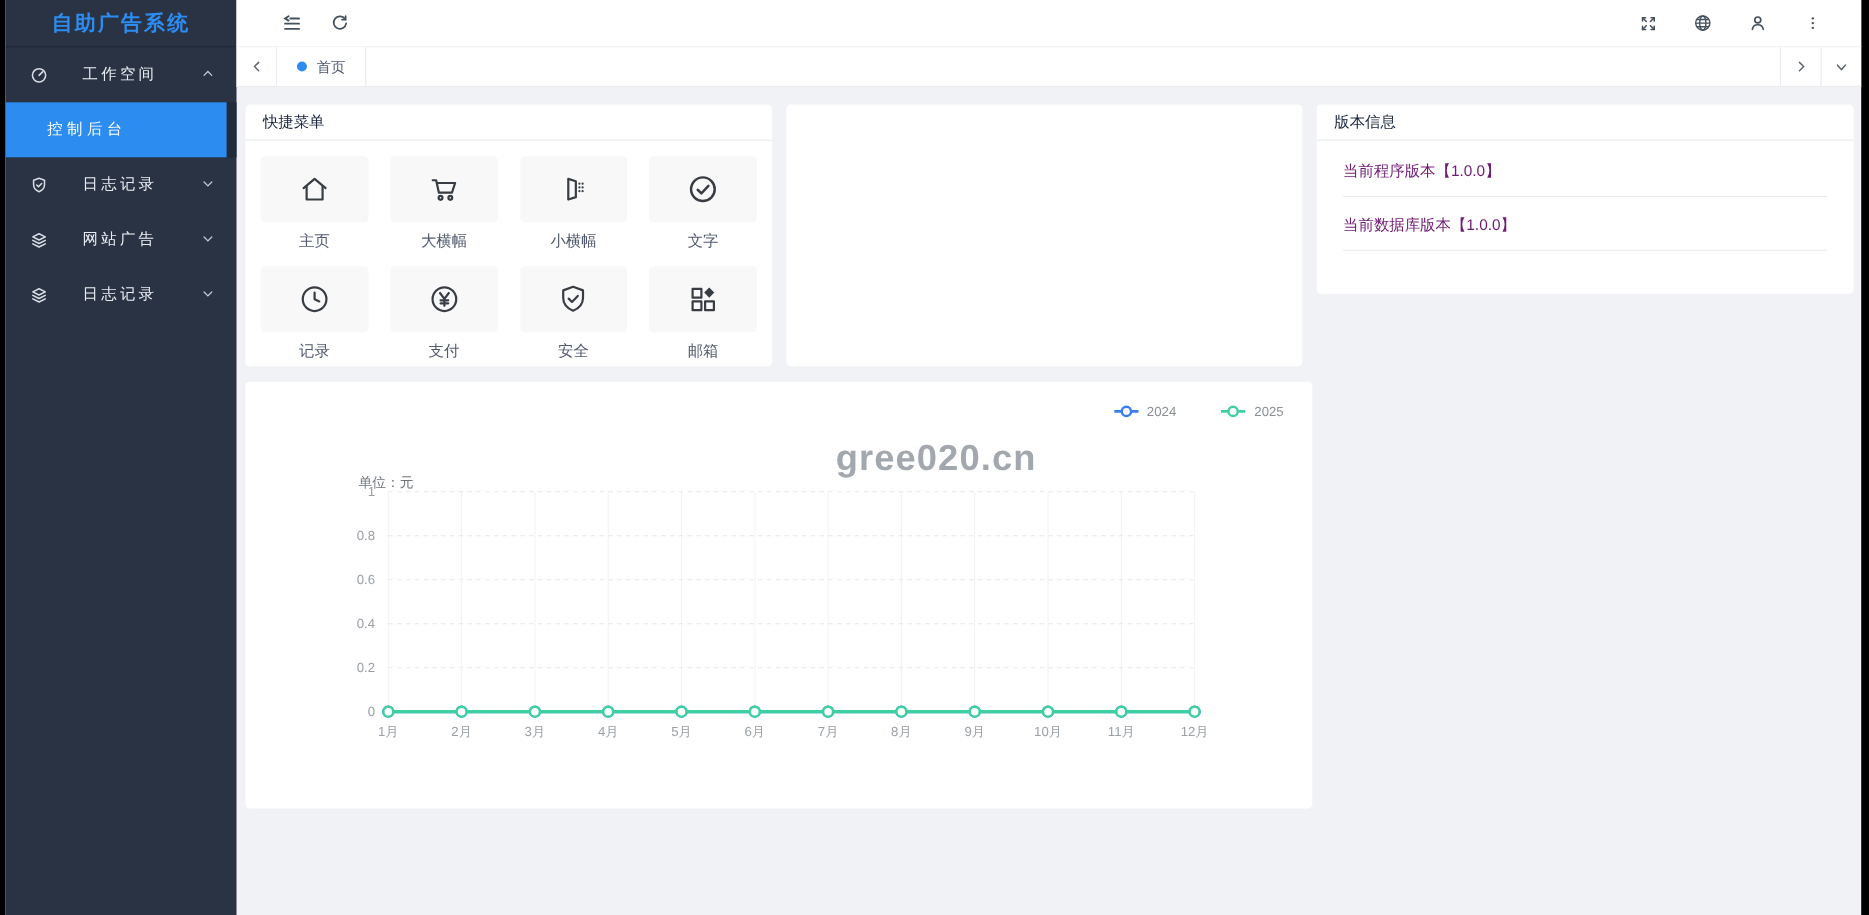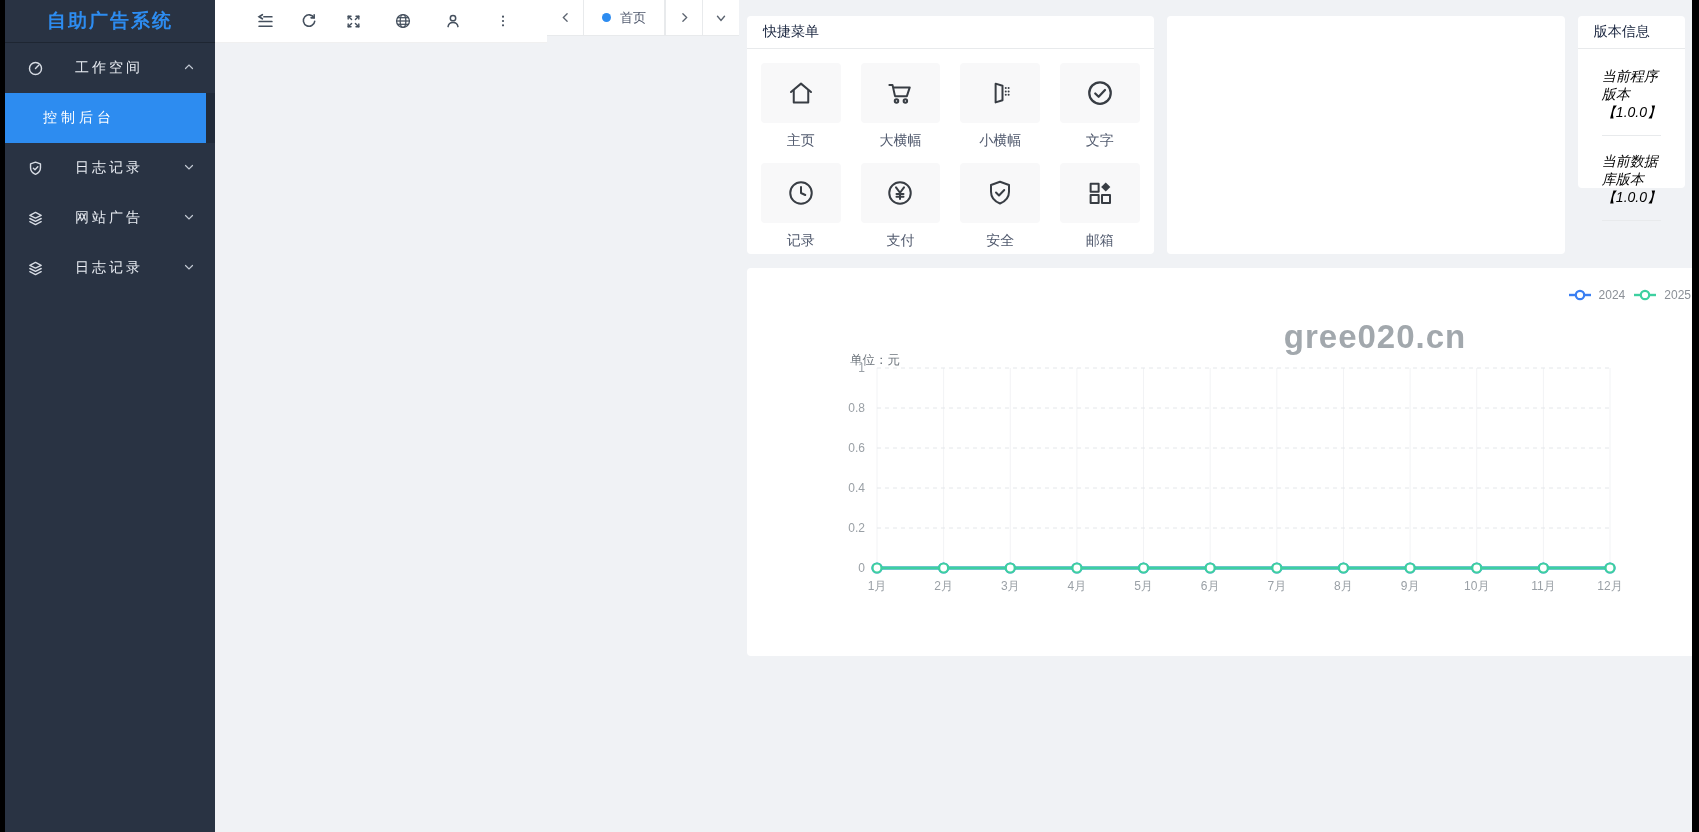--- a/index.html
+++ b/index.html
@@ -14,21 +14,21 @@
   .menu-item { height:50px; display:flex; align-items:center; padding:0 20px 0 22px; font-size:14px;
                letter-spacing:3px; cursor:pointer; color:#e9edf3;gap:20px; }
   .menu-item .mi-icon { width:17px; height:17px; margin-right:11px; flex-shrink:0; color:#d7dce4; }
   .menu-item .chev { margin-left:auto; color:#c2c9d3; }
   .submenu { background:#212b3a; padding-right:9px; }
   .submenu-item { height:50px; display:flex; align-items:center; padding-left:38px; font-size:14px;
                   letter-spacing:4px; cursor:pointer; color:#e9edf3; }
   .submenu-item.active { background:#2d8cf0; color:#fff;align-items:center; }
 
   
-  .main { flex:1; display:flex; flex-direction:row; min-width:0;justify-content:flex-end; }
+  .main { flex:1; display:flex; flex-direction:column; min-width:0;justify-content:flex-end; }
 
   .header { height:43px; background:#fff; display:flex; align-items:center; border-bottom:1px solid #f0f0f0;
             padding:0 22px 0 28px; flex-shrink:0; }
   .hicon { width:44px; height:42px; display:flex; align-items:center; justify-content:center; color:#45505e; cursor:pointer; }
   .hspacer { flex:1; }
   .hgroup-right { display:flex; align-items:center; gap:6px; }
 
   .tabbar { height:36px; background:#fff; display:flex; align-items:stretch; border-bottom:1px solid #e8eaec; flex-shrink:0; }
   .tab-nav { width:37px; display:flex; align-items:center; justify-content:center; color:#5c6470; cursor:pointer; }
   .tab-nav.bl { border-left:1px solid #e8eaec; }
@@ -56,25 +56,25 @@
   .stats-card { width:469px; height:238px; }
   .stats-body { padding:14px 15px; display:grid; grid-template-columns:1fr 1fr; gap:14px 8px; }
   .stat-tile { background:#f8f8f9; border-radius:4px; height:81px; display:flex; flex-direction:column;
                align-items:center; justify-content:center; gap:7px; }
   .stat-label { font-size:14px; color:#515a6e; }
   .stat-value { font-size:26px; color:#2f8bf3; }
 
   
   .version-card { flex:1; height:172px; }
   .version-body { padding:2px 24px 0; }
-  .ver-row { padding:17px 0 13px; border-bottom:1px solid #e8eaec; font-size:14px; color:#000000;font-style:italic; }
+  .ver-row { padding:17px 0 13px; border-bottom:1px solid #e8eaec; font-size:14px; color:#701a75; }
 
   
   .chart-card { margin-top:14px; width:970px; height:388px; position:relative; }
-  .legend { position:absolute; top:20px; right:26px; display:flex; gap:8px; align-items:center;
+  .legend { position:absolute; top:20px; right:26px; display:flex; gap:40px; align-items:center;
             font-size:12px; color:#8b9097; }
   .legend-item { display:flex; align-items:center; gap:7px; cursor:pointer; }
   .unit-label { position:absolute; left:103px; top:58px; font-size:12.5px; color:#6e757d;margin-top:26px; }
   .watermark { position:absolute; left:628px; top:50px; transform:translateX(-50%); font-size:33px;
                font-weight:600; color:#a2a8ad; letter-spacing:1px; white-space:nowrap; }
   .chart-svg { position:absolute; left:0; top:80px; }
 </style>
 </head>
 <body>
 

